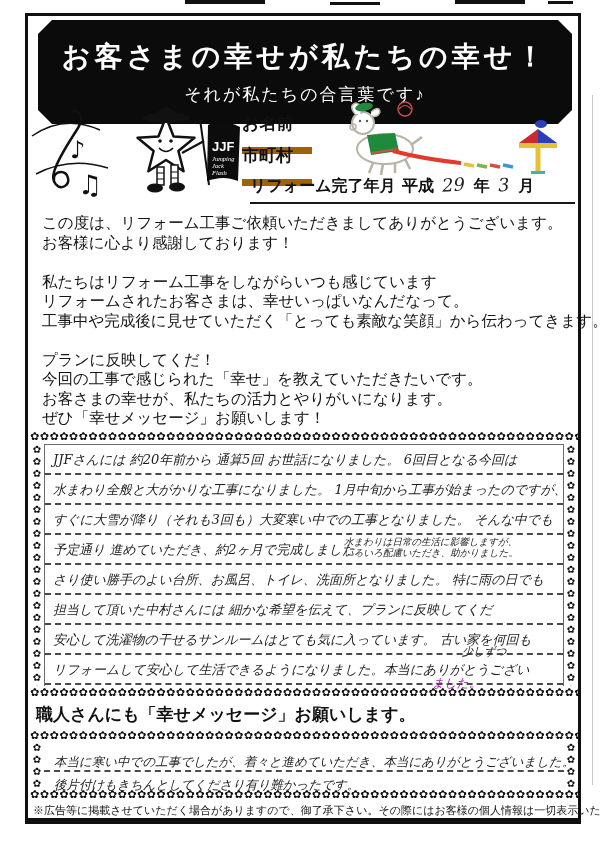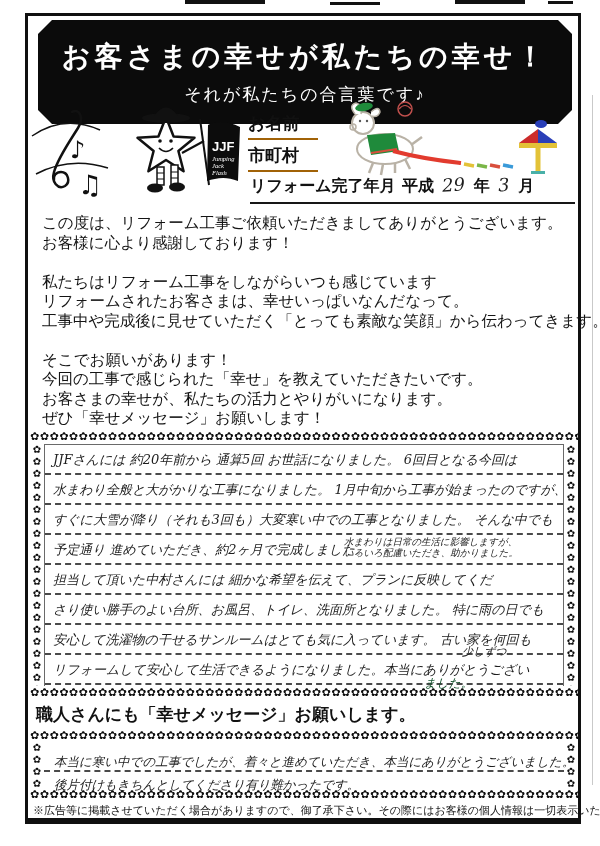--- a/index.html
+++ b/index.html
@@ -17,22 +17,22 @@
           calc(100% - 14px) 100%,14px 100%,0 calc(100% - 14px),0 14px);
           display:flex;flex-direction:column;align-items:center;justify-content:center;}
   .banner-title{color:#fff;font-size:28px;font-weight:bold;letter-spacing:4px;white-space:nowrap;}
   .banner-subtitle{color:#fff;font-size:17px;letter-spacing:2px;margin-top:7px;white-space:nowrap;}
   
   .notes-svg{position:absolute;left:28px;top:106px;}
   .mascot-svg{position:absolute;left:112px;top:103px;}
   .drawing-svg{position:absolute;left:333px;top:97px;z-index:3;}
   .note-glyph{font-family:"DejaVu Sans",sans-serif;fill:#111;}
   
-  .field-short{position:absolute;left:248px;width:70px;border-bottom:2px solid #a16207;
-               font-size:17px;font-weight:600;padding-bottom:3px;}
+  .field-short{position:absolute;left:242px;width:70px;border-bottom:7px solid #a16207;
+               font-size:17px;font-weight:600;padding-bottom:12px;}
   .field-name{top:112px;}
   .field-city{top:144px;}
   .field-wide{position:absolute;left:250px;top:174px;width:325px;border-bottom:2px solid #161616;
               font-size:16px;font-weight:600;padding-bottom:5px;white-space:nowrap;}
   .era{margin-left:2px;}
   .hw-num{display:inline-block;font-family:"DejaVu Serif",serif;font-style:italic;font-weight:normal;
           font-size:18px;transform:rotate(-4deg);padding:0 4px;color:#1c1c1c;}
   
   .intro{position:absolute;left:42px;top:213px;width:532px;font-size:15.5px;line-height:19.5px;color:#141414;}
   .intro-line{min-height:19.5px;white-space:nowrap;}
@@ -47,22 +47,22 @@
   .fb-v.right{grid-column:3;}
   .fb-center{grid-column:2;grid-row:2;position:relative;}
   .rows1{position:absolute;inset:0;border:1px solid #6a6a6a;border-bottom:none;}
   .msg-row{height:30px;box-sizing:border-box;border-bottom:2px dashed #4a4a4a;
            padding:5px 6px 0 8px;position:relative;}
   .hw{font-family:"DejaVu Serif",serif;font-style:italic;color:#1c1c1c;font-size:13px;white-space:nowrap;}
   .annotation{position:absolute;left:300px;top:92px;width:240px;font-family:"DejaVu Serif",serif;
               font-style:italic;font-size:9.5px;line-height:11px;color:#222;z-index:2;}
   .insertion{position:absolute;left:418px;top:200px;font-family:"DejaVu Serif",serif;font-style:italic;
              font-size:11px;color:#222;z-index:2;}
-  .trailing{position:absolute;left:380px;top:231px;font-family:Liberation Serif, serif;font-style:italic;
-            font-size:12px;color:#14532d;z-index:2;}
+  .trailing{position:absolute;left:388px;top:231px;font-family:Liberation Serif, serif;font-style:italic;
+            font-size:12px;color:#a21caf;z-index:2;}
   .rows2{position:absolute;inset:0;margin-top:7px;}
   .msg-row2{height:23px;box-sizing:border-box;padding:3px 6px 0 10px;}
   .msg-row2.dashed{border-bottom:2px dashed #4a4a4a;}
   .msg-row2 .hw{font-size:12.5px;}
   
   .craftsman-heading{position:absolute;left:36px;top:703px;font-size:17px;font-weight:600;white-space:nowrap;}
   
   .footer-note{position:absolute;left:33px;top:803px;width:545px;font-size:11px;color:#141414;white-space:nowrap;}
 </style>
 </head>
@@ -162,37 +162,37 @@
   </div>
 
   <div class="intro">
     <div class="intro-line">この度は、リフォーム工事ご依頼いただきましてありがとうございます。</div>
     <div class="intro-line">お客様に心より感謝しております！</div>
     <div class="intro-line"></div>
     <div class="intro-line">私たちはリフォーム工事をしながらいつも感じています</div>
     <div class="intro-line">リフォームされたお客さまは、幸せいっぱいなんだなって。</div>
     <div class="intro-line">工事中や完成後に見せていただく「とっても素敵な笑顔」から伝わってきます。</div>
     <div class="intro-line"></div>
-    <div class="intro-line">そこでお願いがあります！</div>
+    <div class="intro-line">プランに反映してくだ！</div>
     <div class="intro-line">今回の工事で感じられた「幸せ」を教えていただきたいです。</div>
     <div class="intro-line">お客さまの幸せが、私たちの活力とやりがいになります。</div>
     <div class="intro-line">ぜひ「幸せメッセージ」お願いします！</div>
   </div>
 
   <div class="flower-box box1">
     <div class="fb-h">✿✿✿✿✿✿✿✿✿✿✿✿✿✿✿✿✿✿✿✿✿✿✿✿✿✿✿✿✿✿✿✿✿✿✿✿✿✿✿✿✿✿✿✿✿✿✿✿✿✿✿✿✿✿✿✿✿✿✿✿</div>
     <div class="fb-v">✿✿✿✿✿✿✿✿✿✿✿✿✿✿✿✿✿✿✿✿✿✿✿✿✿✿✿✿✿✿</div>
     <div class="fb-center">
       <div class="rows1">
         <div class="msg-row"><span class="hw">JJFさんには 約20年前から 通算5回 お世話になりました。 6回目となる今回は</span></div>
         <div class="msg-row"><span class="hw">水まわり全般と大がかりな工事になりました。 1月中旬から工事が始まったのですが、</span></div>
         <div class="msg-row"><span class="hw">すぐに大雪が降り（それも3回も）大変寒い中での工事となりました。 そんな中でも</span></div>
         <div class="msg-row"><span class="hw">予定通り 進めていただき、約2ヶ月で完成しました。</span></div>
+        <div class="msg-row"><span class="hw">さり使い勝手のよい台所、お風呂、トイレ、洗面所となりました。 特に雨の日でも</span></div>
         <div class="msg-row"><span class="hw">担当して頂いた中村さんには 細かな希望を伝えて、プランに反映してくだ</span></div>
-        <div class="msg-row"><span class="hw">さり使い勝手のよい台所、お風呂、トイレ、洗面所となりました。 特に雨の日でも</span></div>
         <div class="msg-row"><span class="hw">安心して洗濯物の干せるサンルームはとても気に入っています。 古い家を何回も</span></div>
         <div class="msg-row"><span class="hw">リフォームして安心して生活できるようになりました。本当にありがとうござい</span></div>
       </div>
       <div class="annotation">
         <div>水まわりは日常の生活に影響しますが、</div>
         <div>いろいろ配慮いただき、助かりました。</div>
       </div>
       <div class="insertion">少しずつ</div>
       <div class="trailing">ました。</div>
     </div>

